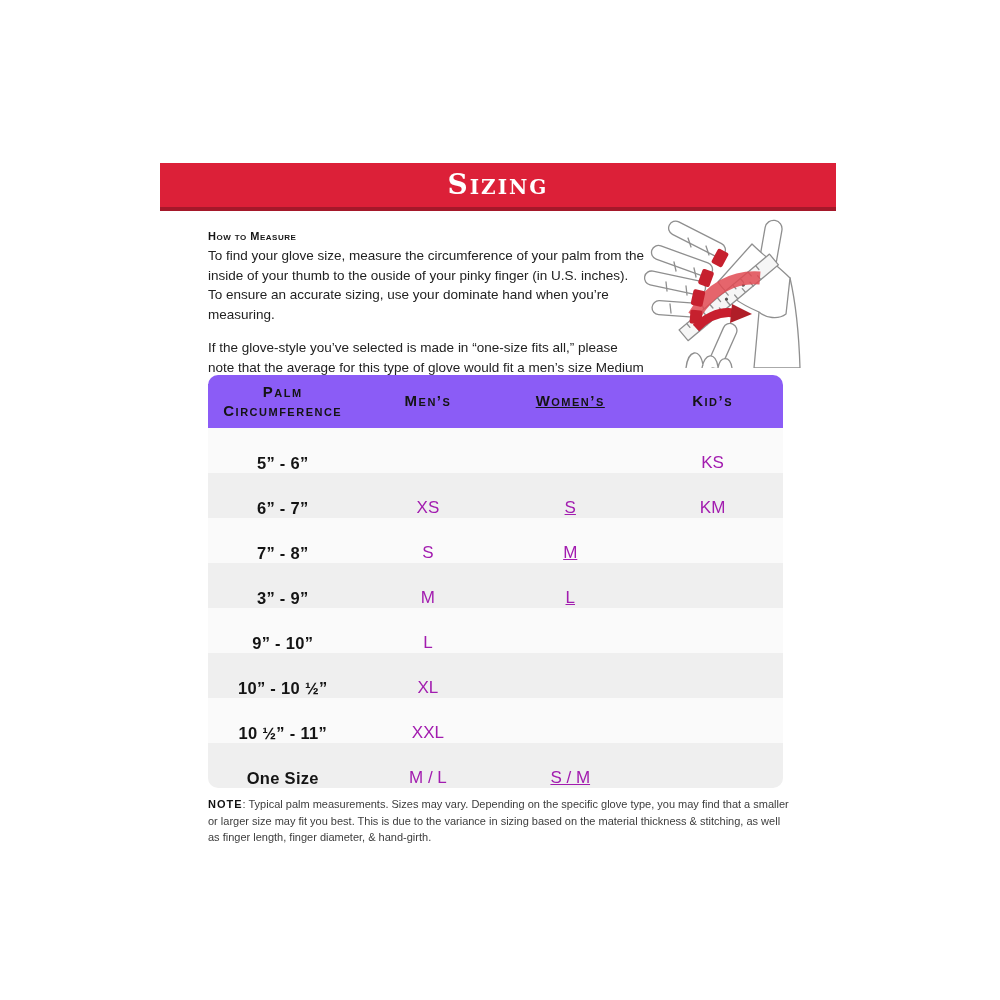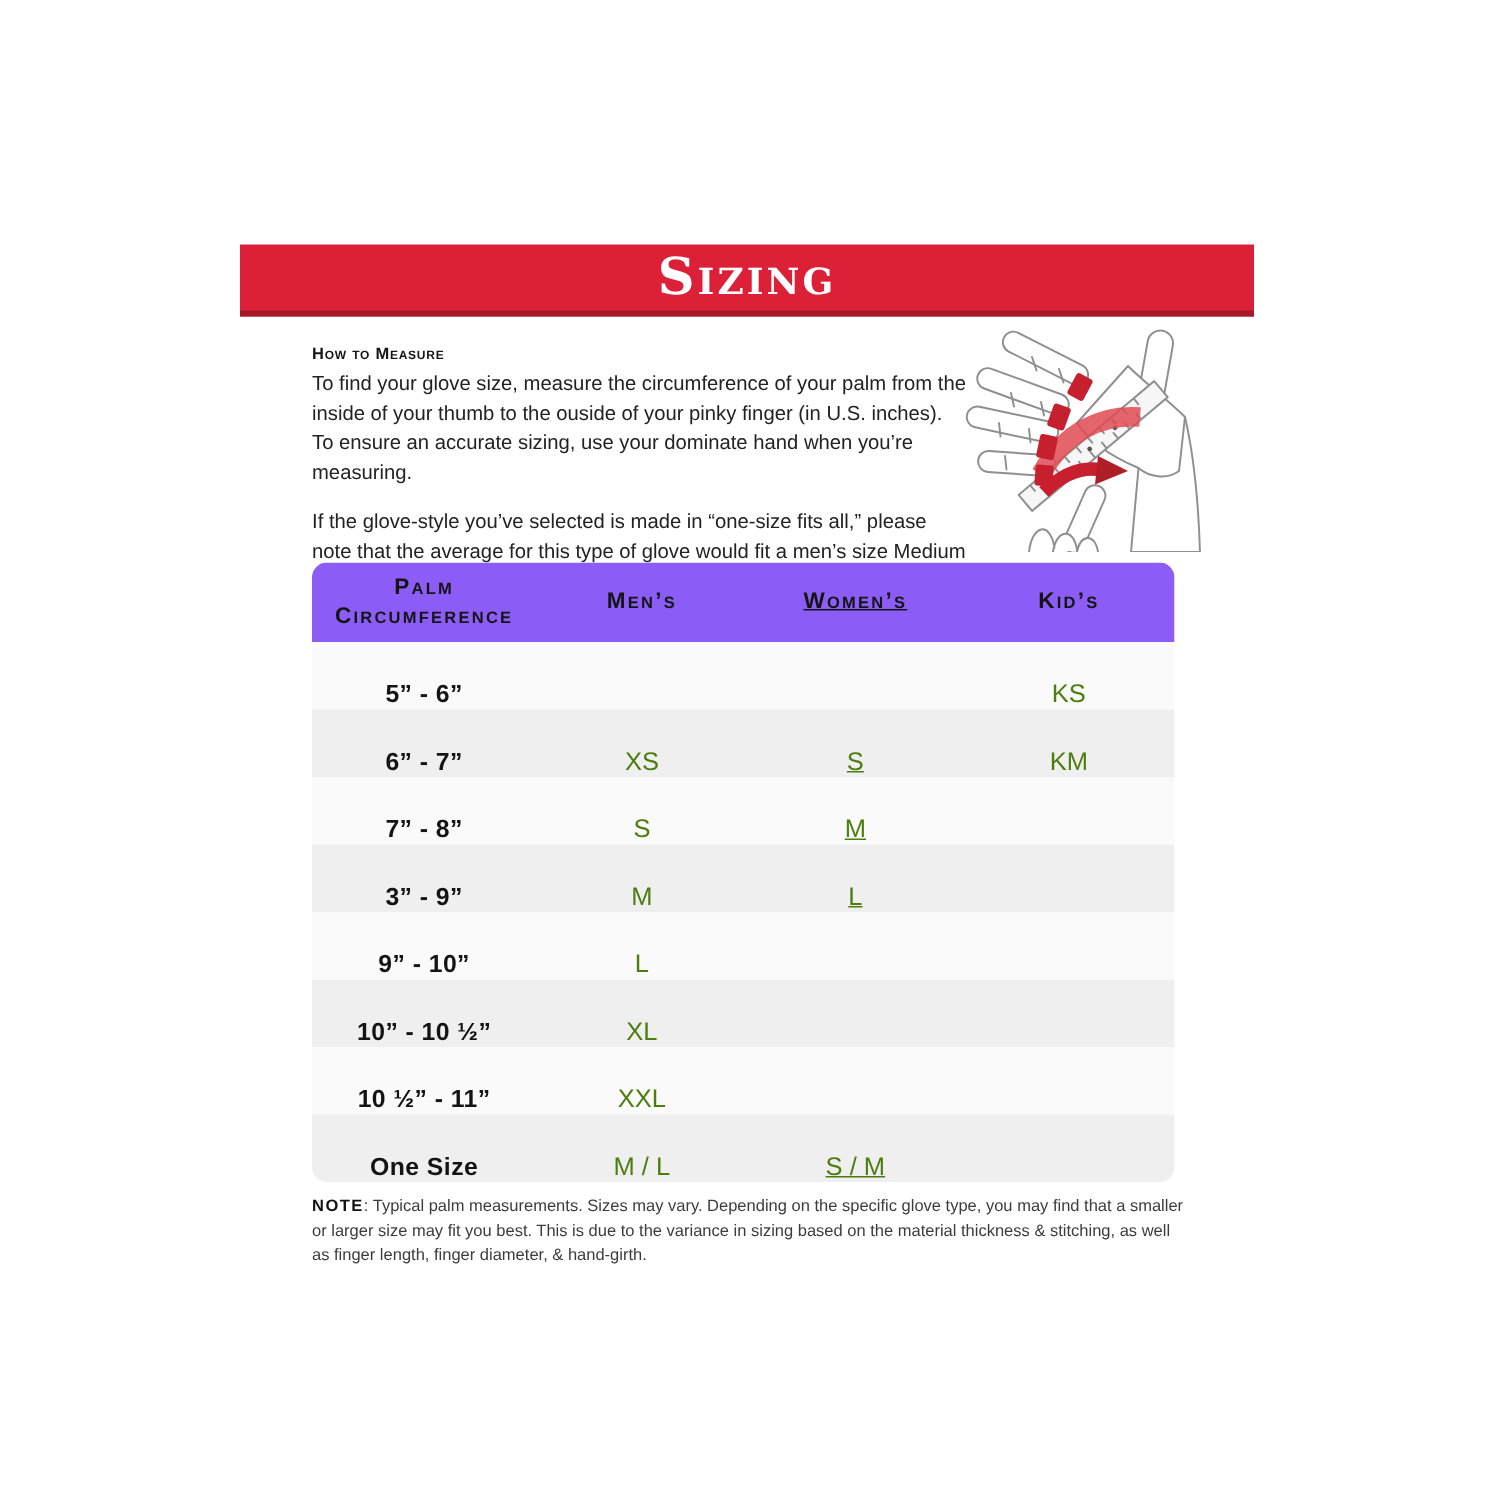--- a/index.html
+++ b/index.html
@@ -7,21 +7,21 @@
     width:1000px;height:1000px;background:#ffffff;position:relative;
     font-family:"Liberation Sans",sans-serif;color:#1e1e1e;overflow:hidden;
   }
   .banner{
     position:absolute;left:160px;top:163px;width:676px;height:44px;
     border-bottom:4px solid #A5182A;
     display:flex;align-items:center;justify-content:center;
   }
   .banner h1{
     margin:0;font-family:"DejaVu Serif","Liberation Serif",serif;
-    font-variant:small-caps;font-weight:700;font-size:34px;letter-spacing:2px;
+    font-variant:small-caps;font-weight:700;font-size:28px;letter-spacing:2px;
     color:#ffffff;line-height:1;
   }
   .howto{position:absolute;left:208px;top:230px;width:436px;}
   .howto h2{
     margin:0 0 4px 0;font-family:Liberation Sans, sans-serif;
     font-variant:small-caps;font-weight:700;font-size:11px;letter-spacing:.5px;
     color:#161616;
   }
   .howto p{margin:0 0 14px 0;font-size:13.5px;line-height:1.45;color:#222;}
   .illustration{position:absolute;left:636px;top:216px;width:170px;height:152px;}
@@ -32,21 +32,21 @@
   .trow{display:flex;align-items:flex-end;height:45px;background:#fafafa;}
   .trow.alt{background:#efefef;}
   .thead{height:53px;background:#8b5cf6;align-items:center;}
   .cell{text-align:center;}
   .c0{width:26%;} .c1{width:24.5%;} .c2{width:25%;text-decoration:underline;} .c3{width:24.5%;}
   .thead .cell{
     font-variant:small-caps;font-weight:700;font-size:15px;letter-spacing:1.5px;
     color:#141414;line-height:1.25;
   }
   .palm{font-weight:700;font-size:16.5px;color:#141414;letter-spacing:.3px;}
-  .sizeval{font-weight:400;color:#4d7c0f;}
+  .sizeval{font-weight:400;color:#a21caf;}
   .note{
     position:absolute;left:208px;top:796px;width:586px;margin:0;
     font-size:11px;line-height:1.5;color:#3c3c3c;
   }
   .note b{letter-spacing:1px;font-weight:700;color:#111;}
 </style>
 </head>
 <body>
 
 <div class="banner" style="background:#DC2038;">

